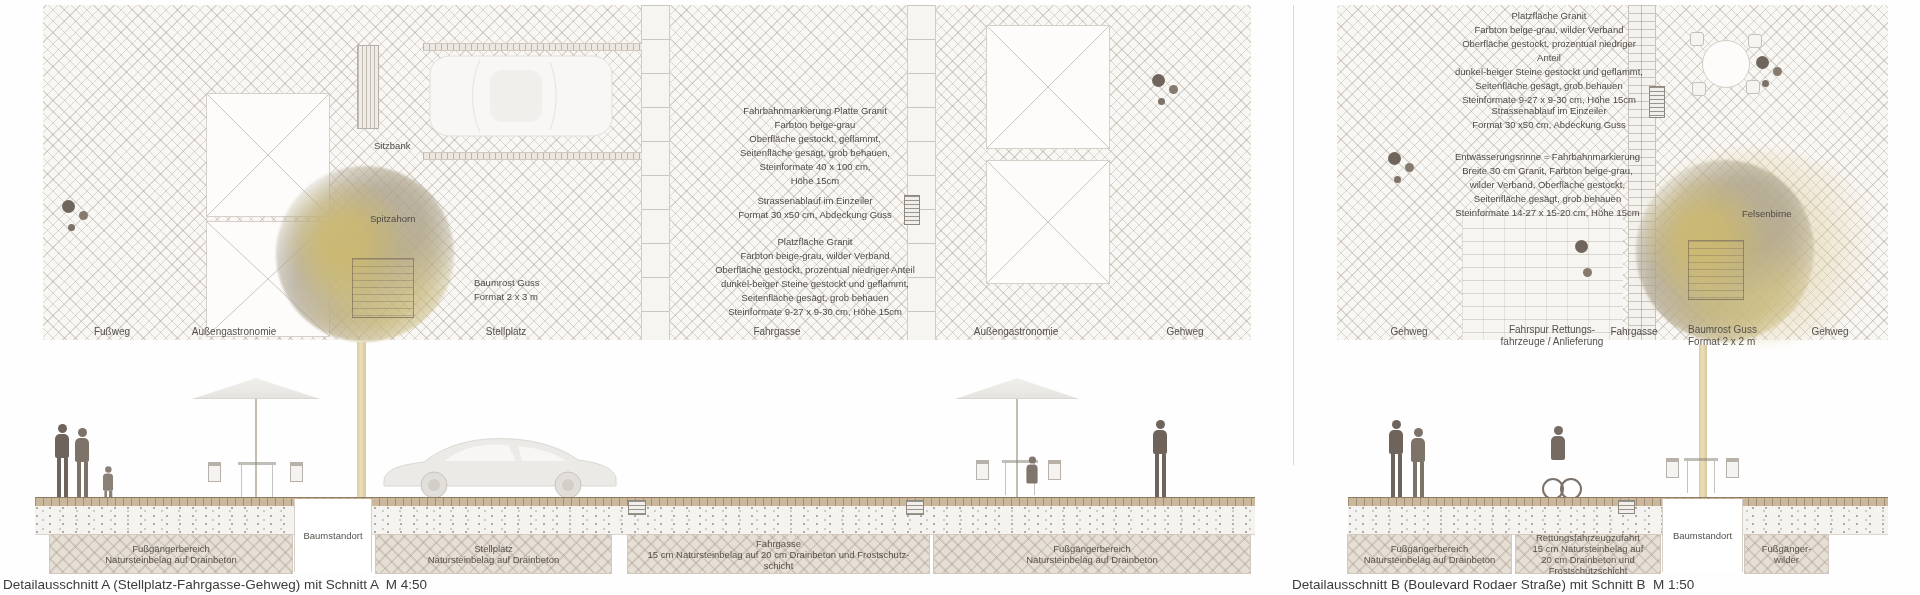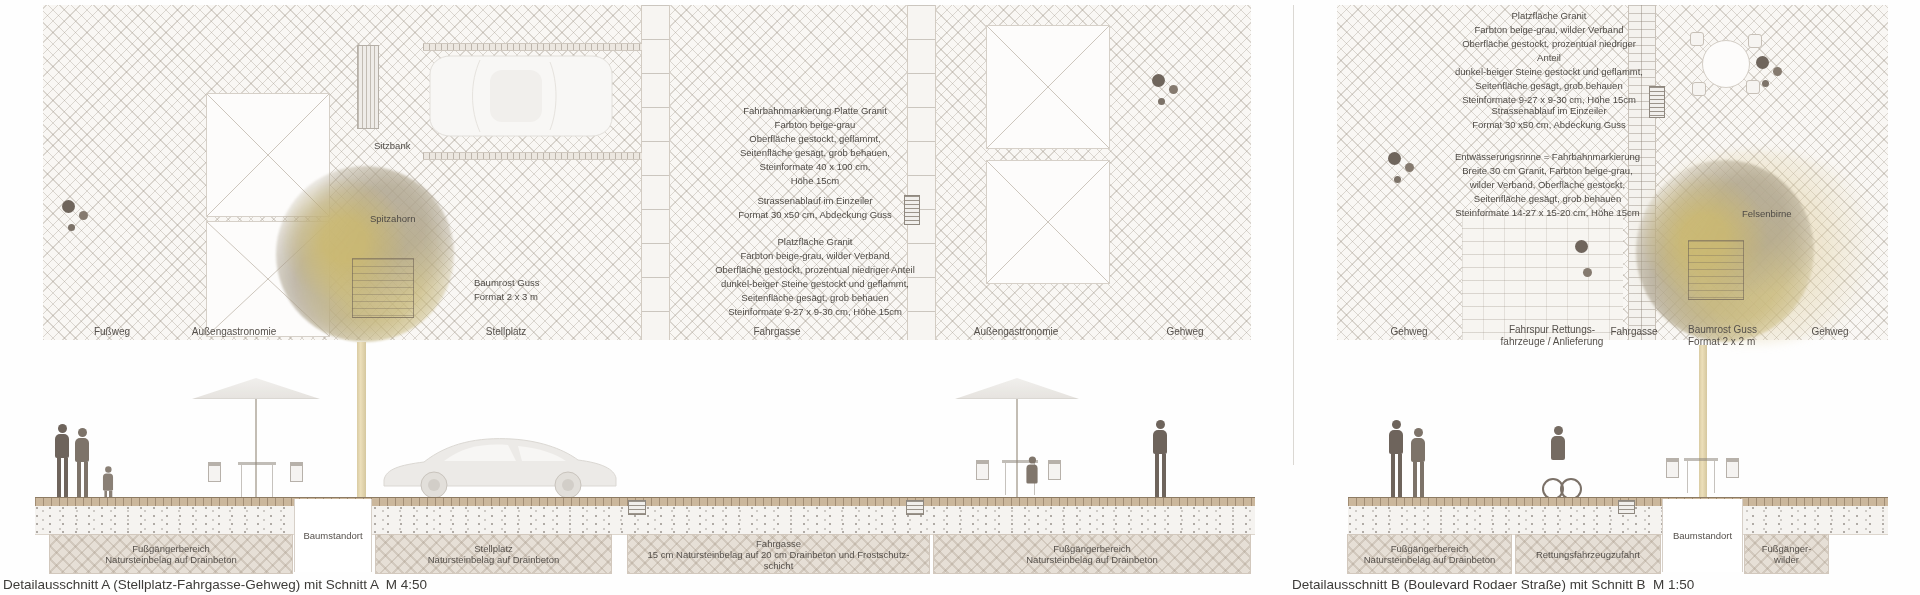--- a/index.html
+++ b/index.html
@@ -326,20 +326,22 @@
 
   <div class="band" style="left:1347px;width:163px;">
     <div class="bandlab">
       <span>Fußgängerbereich</span>
       <span>Natursteinbelag auf Drainbeton</span>
     </div>
   </div>
   <div class="band" style="left:1515px;width:144px;">
     <div class="bandlab">
       <span>Rettungsfahrzeugzufahrt</span>
+      <span>15 cm Natursteinbelag auf
+20 cm Drainbeton und Frostschutzschicht</span>
     </div>
   </div>
   <div class="gapbox" style="left:1662px;width:79px;">
     <span>Baumstandort</span>
   </div>
   <div class="band" style="left:1744px;width:83px;">
     <div class="bandlab">
       <span>Fußgänger-
 wilder</span>
       <span></span>

